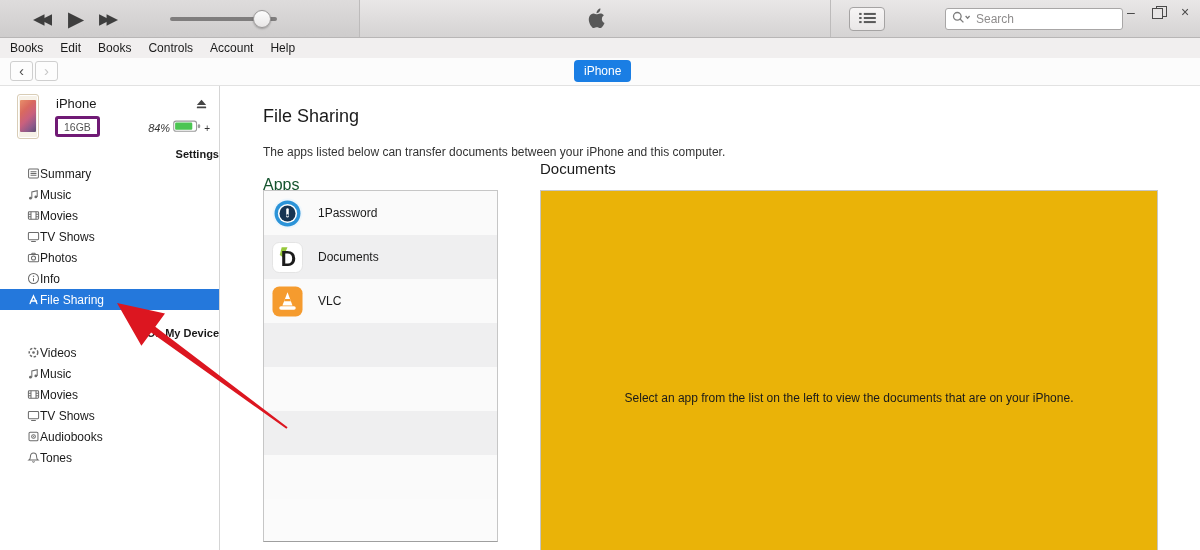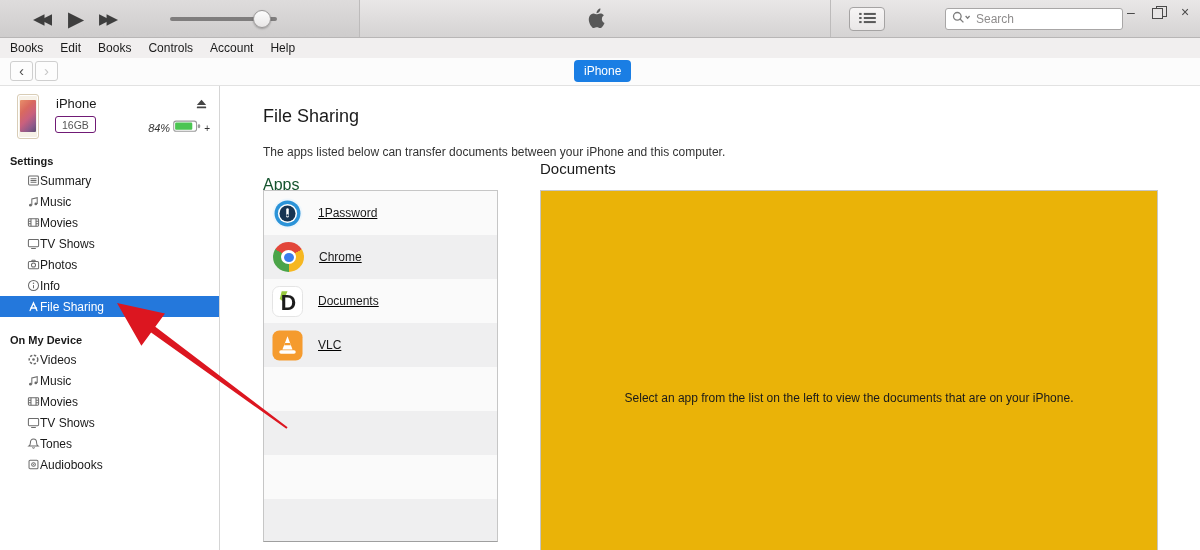--- a/index.html
+++ b/index.html
@@ -71,47 +71,47 @@
   .device-head { position:absolute; top:8px; left:0; width:219px; height:54px; }
   .device-thumb { position:absolute; left:17px; top:0; width:22px; height:45px;
     border-radius:3px; border:1px solid #d9cdb6; background:#f6f1e7;
     box-shadow:inset 0 0 0 1px #fff; }
   .device-thumb .screen { position:absolute; left:2px; top:5px; right:2px; bottom:6px;
     border-radius:1px;
     background:linear-gradient(135deg,#e88f6a 0%,#d9695f 30%,#c9607e 55%,#8e5a8a 80%,#5c4f72 100%); }
   .device-name { position:absolute; left:56px; top:2px; font-size:13px; color:#1a1a1a; }
   .eject-btn { position:absolute; right:11px; top:2px; color:#444; }
   .cap-badge { position:absolute; left:55px; top:22px; font-size:10.5px; color:#555;
-    border:1px solid #701a75; border-radius:3px; padding:1.5px 6px; }
+    border:3px solid #701a75; border-radius:3px; padding:1.5px 6px; }
   .battery-row { position:absolute; right:9px; top:25px; display:flex; align-items:center; gap:3px; }
   .battery-pct { font-size:11px; color:#333;font-style:italic; }
   .battery-plus { font-size:10px; color:#333; }
 
-  .sb-sections { position:absolute; top:63px; left:0; width:219px; }
+  .sb-sections { position:absolute; top:56px; left:0; width:219px;text-align:right; }
   .sb-section-label { font-size:11px; font-weight:bold; color:#1a1a1a;
     padding:6px 0 3px 10px; }
   .sb-section + .sb-section { margin-top:11px; }
   .sb-item { height:21px; display:flex; align-items:center; padding-left:26px; gap:0;
     cursor:default; }
   .sb-icon { width:14px; height:14px; display:flex; align-items:center; justify-content:center;
     color:#6b6b6b; }
   .sb-icon svg { display:block; }
   .sb-label { font-size:12px; color:#1a1a1a; }
   .sb-item.selected .sb-label { color:#fff; }
   .sb-item.selected .sb-icon { color:#fff; }
 
   
   .main { position:absolute; top:86px; left:220px; width:980px; height:464px; background:#fff; }
   .page-title { position:absolute; left:43px; top:20px; font-size:18px; color:#1a1a1a; }
   .page-desc { position:absolute; left:43px; top:59px; font-size:12px; color:#333; }
   .apps-heading { position:absolute; left:43px; top:90px; font-size:16px; color:#14532d; }
   .docs-heading { position:absolute; left:320px; top:74px; font-size:15px; color:#1a1a1a; }
 
   .apps-panel { position:absolute; left:43px; top:104px; width:235px; height:352px;
-    border:1px solid #c6c6c6; border-bottom-color:#9f9f9f; background:#fbfbfb; overflow:hidden;text-decoration:underline; }
+    border:1px solid #c6c6c6; border-bottom-color:#9f9f9f; background:#fbfbfb; overflow:hidden; }
   .app-row { height:44px; display:flex; align-items:center; padding-left:8px; gap:15px; }
   .app-row:nth-child(odd) { background:#fafafa; }
   .app-row:nth-child(even) { background:#efeff0; }
   .app-label { font-size:12px; color:#1a1a1a; }
   .app-icon { width:31px; height:31px; border-radius:7px; position:relative; flex:0 0 31px; }
   .app-icon svg { display:block; }
   .app-icon.chrome-app-icon { border-radius:50%; width:30px; height:30px; margin-left:1px;
     background:conic-gradient(from -60deg,#e2463a 0 120deg,#f6b721 120deg 240deg,#4ba449 240deg 360deg); }
   .app-icon.chrome-app-icon::before { content:""; position:absolute; inset:8px;
     background:#fff; border-radius:50%; }
@@ -328,35 +328,35 @@
               <svg width="13" height="13" viewBox="0 0 14 14" fill="none" stroke="currentColor" stroke-width="1.1">
                 <rect x="1.5" y="2.8" width="11" height="7.6" rx="1"></rect>
                 <path d="M4.5 12.4h5"></path>
               </svg>
             </span>
             <span class="sb-label">TV Shows</span>
           </div>
           <div class="sb-item">
             <span class="sb-icon">
               <svg width="13" height="13" viewBox="0 0 14 14" fill="none" stroke="currentColor" stroke-width="1.1">
-                <path d="M7 2.1c2.2 0 3.3 1.7 3.3 3.7 0 2.6.9 3.3 1.6 3.8H2.1c.7-.5 1.6-1.2 1.6-3.8 0-2 1.1-3.7 3.3-3.7z"></path>
-                <path d="M5.8 11.2a1.3 1.3 0 0 0 2.4 0"></path>
-              </svg>
-            </span>
-            <span class="sb-label">Tones</span>
-          </div>
-          <div class="sb-item">
-            <span class="sb-icon">
-              <svg width="13" height="13" viewBox="0 0 14 14" fill="none" stroke="currentColor" stroke-width="1.1">
                 <rect x="2.2" y="2.4" width="9.6" height="9.2" rx="1.2"></rect>
                 <circle cx="7" cy="7" r="2"></circle>
                 <circle cx="7" cy="7" r="0.6" fill="currentColor" stroke="none"></circle>
               </svg>
             </span>
             <span class="sb-label">Audiobooks</span>
+          </div>
+          <div class="sb-item">
+            <span class="sb-icon">
+              <svg width="13" height="13" viewBox="0 0 14 14" fill="none" stroke="currentColor" stroke-width="1.1">
+                <path d="M7 2.1c2.2 0 3.3 1.7 3.3 3.7 0 2.6.9 3.3 1.6 3.8H2.1c.7-.5 1.6-1.2 1.6-3.8 0-2 1.1-3.7 3.3-3.7z"></path>
+                <path d="M5.8 11.2a1.3 1.3 0 0 0 2.4 0"></path>
+              </svg>
+            </span>
+            <span class="sb-label">Tones</span>
           </div>
         </div>
       </div>
   </aside>
 
   <main class="main">
     <h1 class="page-title" style="font-weight:normal;">File Sharing</h1>
     <div class="page-desc">The apps listed below can transfer documents between your iPhone and this computer.</div>
     <div class="apps-heading">Apps</div>
     <div class="docs-heading">Documents</div>
@@ -368,24 +368,20 @@
               <circle cx="16" cy="16" r="13.4" fill="#2b93d8"></circle>
               <circle cx="16" cy="16" r="9.9" fill="#ffffff"></circle>
               <circle cx="16" cy="16" r="8.3" fill="#173553"></circle>
               <rect x="14.7" y="10.6" width="2.6" height="9.6" rx="1.3" fill="#fff"></rect>
               <circle cx="16" cy="17.9" r="1.1" fill="#173553"></circle>
             </svg>
           </div>
           <span class="app-label">1Password</span>
         </div>
         <div class="app-row">
-          <div class="app-icon chrome-app-icon"></div>
-          <span class="app-label">Chrome</span>
-        </div>
-        <div class="app-row">
           <div class="app-icon documents-app-icon">
             <svg width="31" height="31" viewBox="0 0 32 32">
               <rect x="0.5" y="0.5" width="31" height="31" rx="7" fill="#fff" stroke="#e3e3e3"></rect>
               <path d="M10 5.5h6l-4.5 10.5-3.5-2.5z" fill="#97c93d"></path>
               <text x="17" y="24.5" text-anchor="middle" font-family="Liberation Sans, sans-serif" font-size="22" font-weight="bold" fill="#1c1c1c">D</text>
             </svg>
           </div>
           <span class="app-label">Documents</span>
         </div>
         <div class="app-row">

